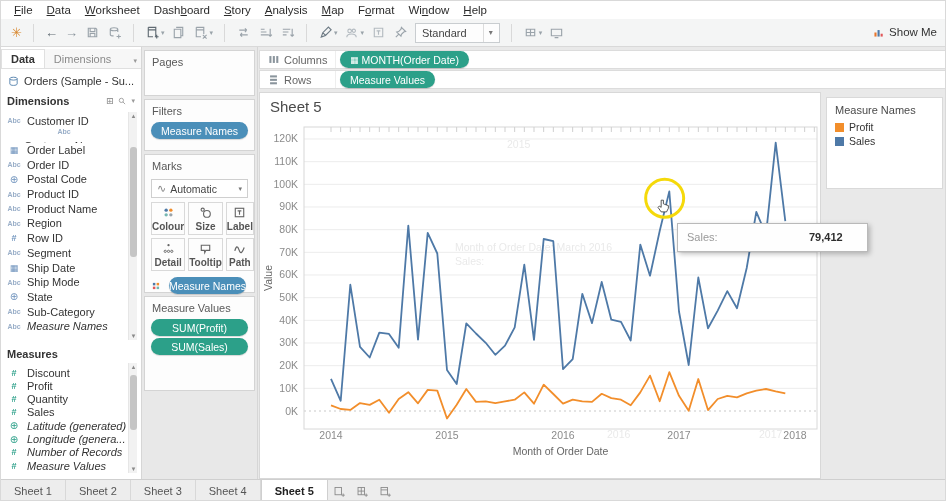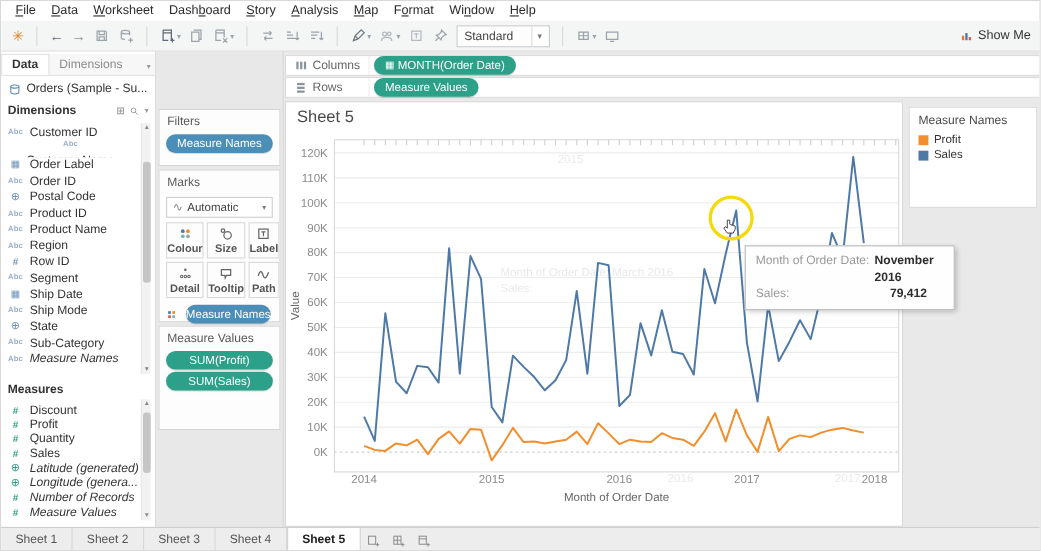--- a/index.html
+++ b/index.html
@@ -340,20 +340,23 @@
         <div class="scrollarrow" style="bottom:0">▼</div>
       </div>
       <div class="scrolltrack" style="left:127px; top:316px; height:110px;">
         <div class="scrollarrow" style="top:0">▲</div>
         <div class="scrollthumb" style="top:12px; height:55px;"></div>
         <div class="scrollarrow" style="bottom:0">▼</div>
       </div>
     </div>
 
     <div id="cards">
+      <div class="card" style="top:3px; height:46px;">
+        <div class="card-label">Pages</div>
+      </div>
       <div class="card" style="top:52px; height:52px;">
         <div class="card-label">Filters</div>
         <div id="filters-pills">
             <div class="pill blue">Measure Names</div>
           </div>
       </div>
       <div class="card" style="top:107px; height:139px;">
         <div class="card-label">Marks</div>
         <div class="marks-dd">
           <span class="sq">∿</span>
@@ -570,24 +573,20 @@
               <div class="legend-item">
                 <span class="legend-swatch" style="background: rgb(78, 121, 167);"></span>
                 <span>Sales</span>
               </div>
             </div>
         </div>
       </div>
 
       <div id="tooltip">
         <div class="tt-row">
-          <span class="tt-label">Month of Order Date:</span>
-          <span class="tt-value">November 2016</span>
-        </div>
-        <div class="tt-row">
           <span class="tt-label">Sales:</span>
           <span class="tt-value" style="margin-left:14px">79,412</span>
         </div>
       </div>
     </div>
   </div>
 
   <div id="tabbar">
     <div id="sheet-tabs-container" style="display:flex">
         <div class="sheet-tab">Sheet 1</div>

